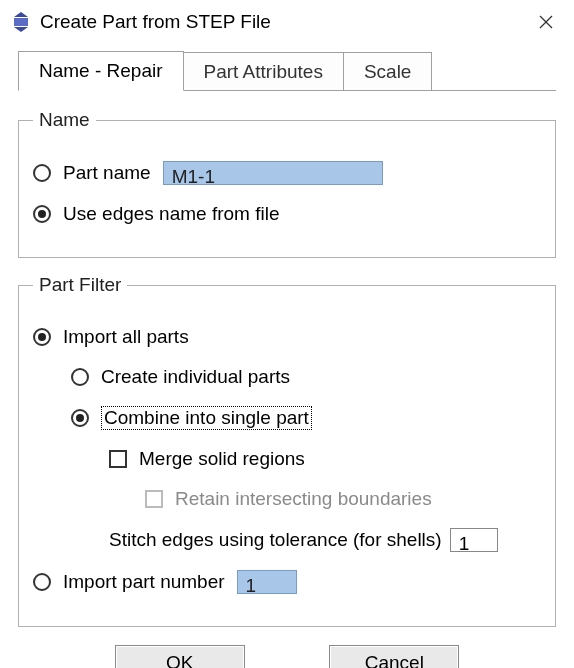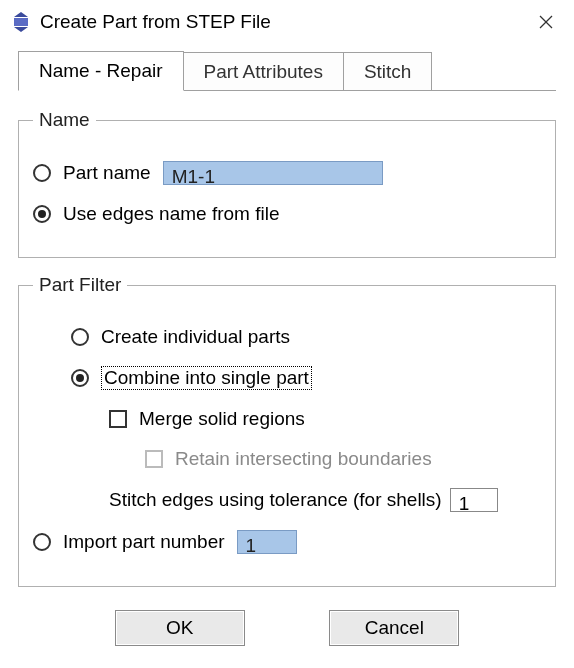--- a/index.html
+++ b/index.html
@@ -137,21 +137,21 @@
   </div>
 
   <div class="tabs">
     <div class="tab active">
       <span>Name - Repair</span>
     </div>
     <div class="tab inactive">
       <span>Part Attributes</span>
     </div>
     <div class="tab inactive">
-      <span>Stitch</span>
+      <span>Scale</span>
     </div>
   </div>
   <div class="tab-edge"></div>
 
   <div class="panel">
 
     <fieldset class="group">
       <legend>Name</legend>
 
       <div class="row">
@@ -163,20 +163,24 @@
 
       <div class="row">
         <span class="radio checked"></span>
         <span class="label">Use edges name from file</span>
       </div>
     </fieldset>
 
     <fieldset class="group">
       <legend>Part Filter</legend>
 
+      <div class="row">
+        <span class="radio checked"></span>
+        <span class="label">Import all parts</span>
+      </div>
 
       <div class="row indent1">
         <span class="radio"></span>
         <span class="label">Create individual parts</span>
       </div>
 
       <div class="row indent1">
         <span class="radio checked"></span>
         <span class="label dotted-focus">Combine into single part</span>
       </div>

